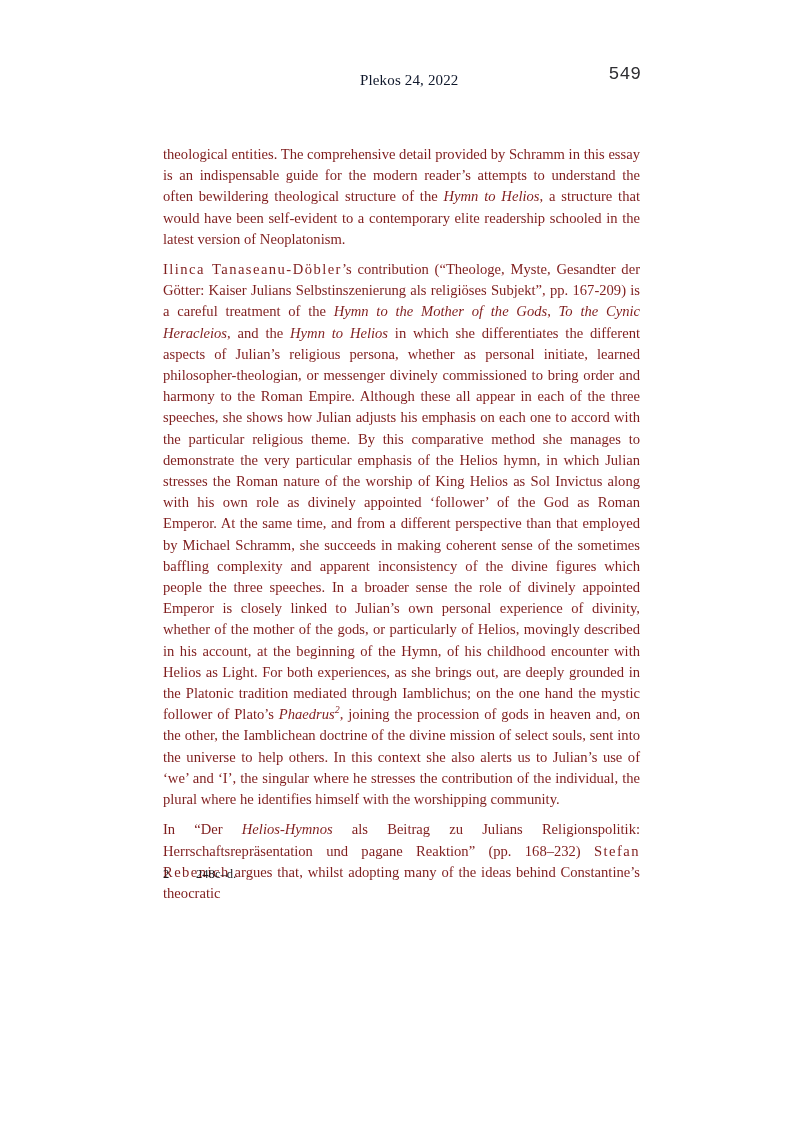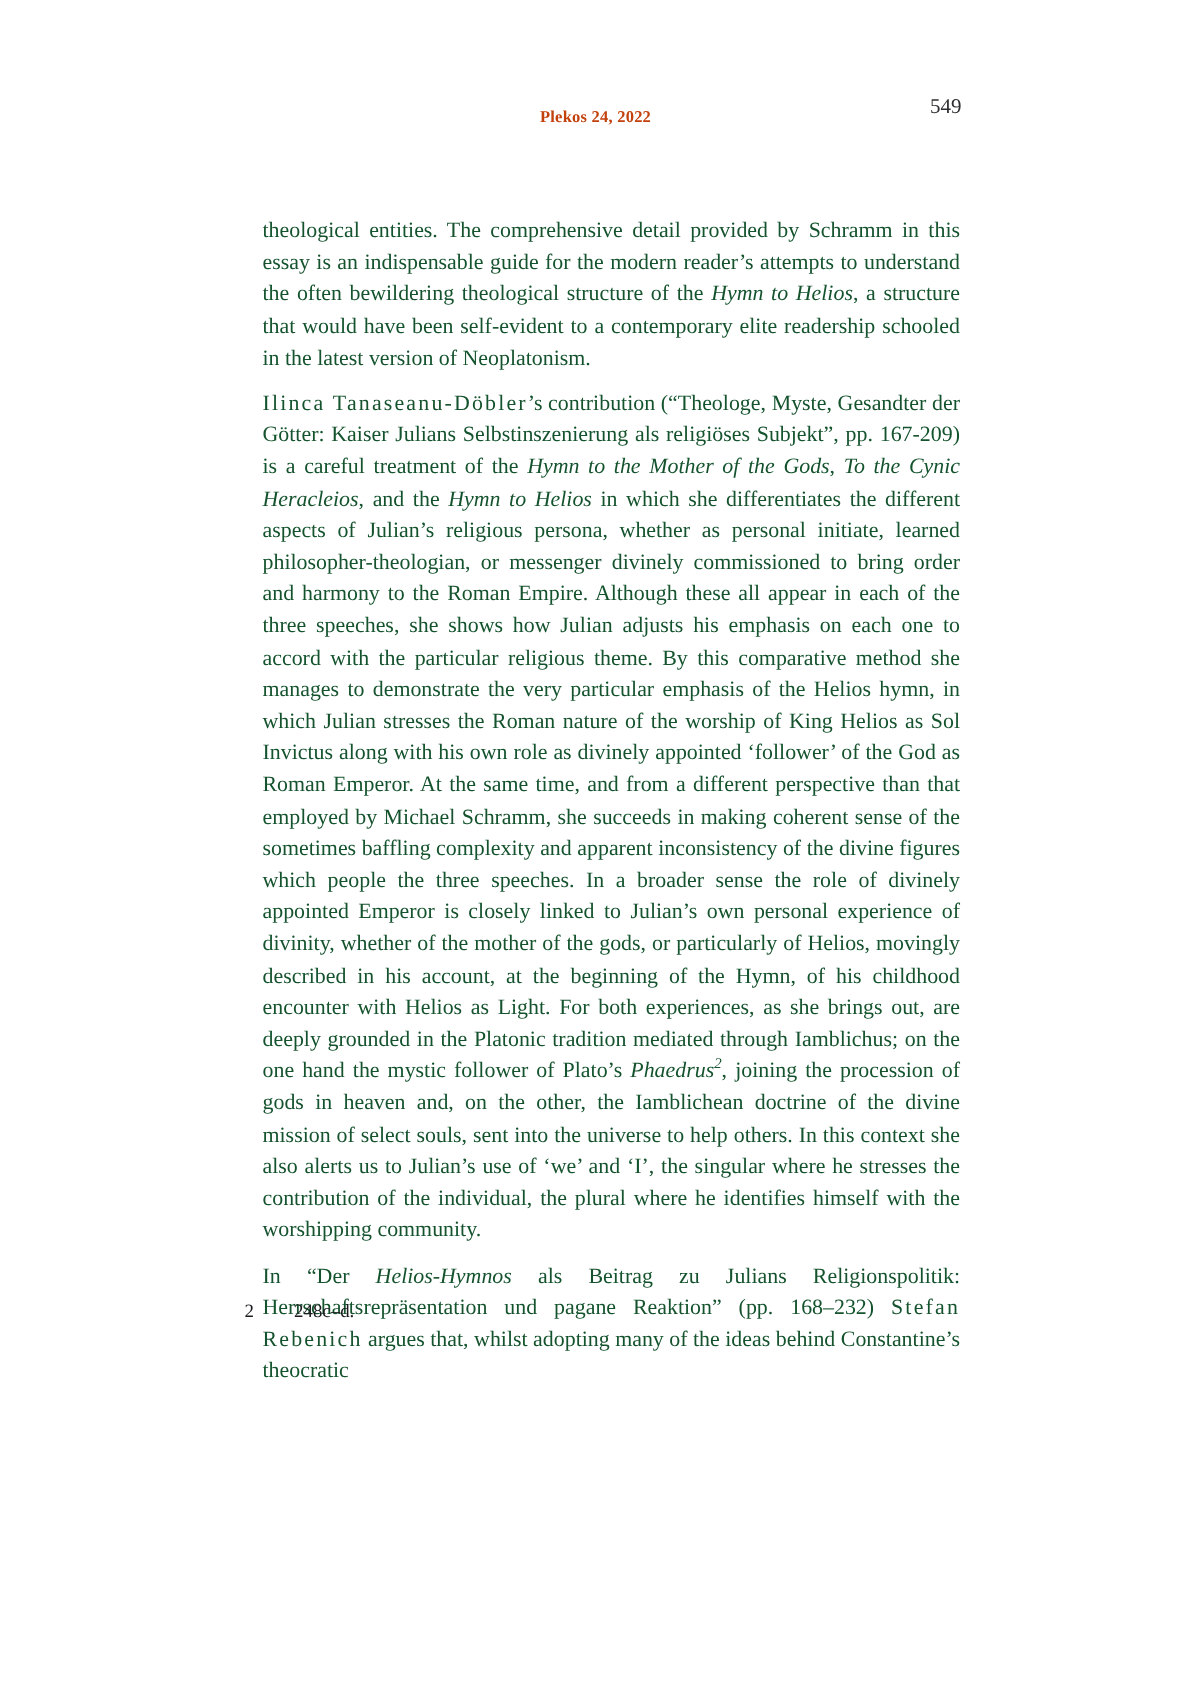--- a/index.html
+++ b/index.html
@@ -30,51 +30,51 @@
     position: absolute;
     left: 163px;
     top: 72px;
     width: 478px;
     height: 18px;
   }
   .running-head .journal {
     position: absolute;
     left: 197px;
     top: 0;
-    font-size: 11px;
+    font-size: 15px;
     letter-spacing: 0.15px;
-    color: #c2410c;
+    color: #0f172a;
     white-space: nowrap;
-    font-weight: bold;
   }
   .running-head .folio {
     position: absolute;
     right: 0;
     top: -8px;
-    font-size: 14px;
+    font-size: 18px;
     color: #2e2e32;
     white-space: nowrap;
+    font-family: Liberation Mono, monospace;
   }
 
   
   .textblock {
     position: absolute;
     left: 163px;
     top: 144px;
     width: 477px;
   }
 
   p.para {
-    margin: 0 0 9px 12px;
+    margin: 0 0 9px 0;
     font-size: 14.6px;
     line-height: 21.2px;
     text-align: justify;
     text-justify: inter-word;
     hyphens: manual;
-    color: #14532d;
+    color: #7f1d1d;
     -webkit-font-smoothing: antialiased;
   }
   p.para:last-child { margin-bottom: 0; }
 
   .it { font-style: italic; }
 
   
   .spaced {
     letter-spacing: 1.45px;
   }

